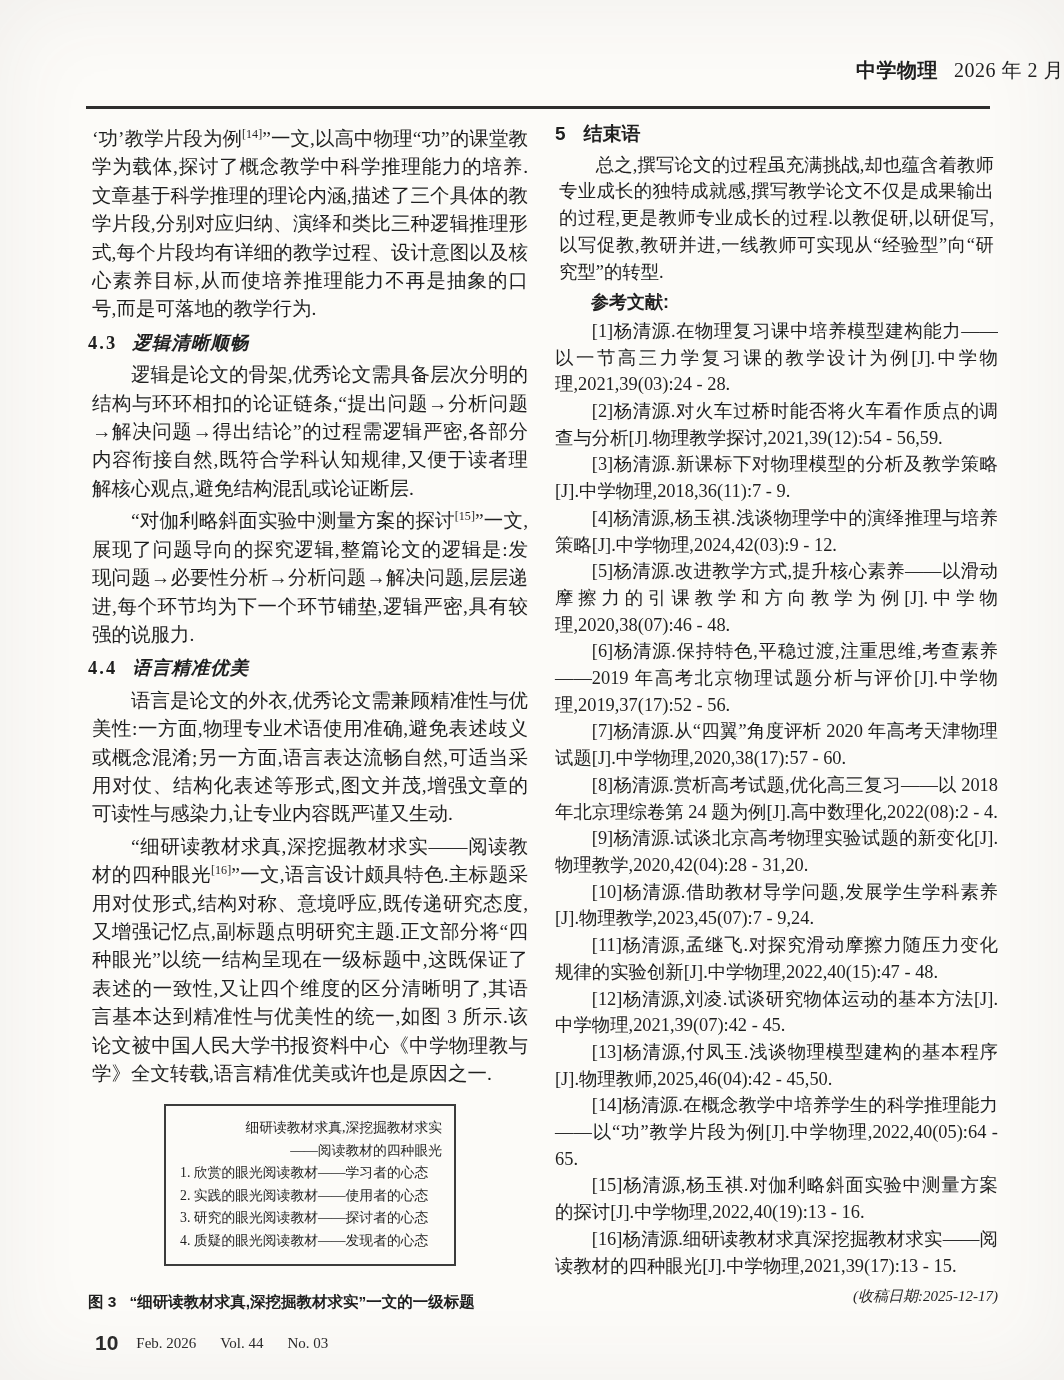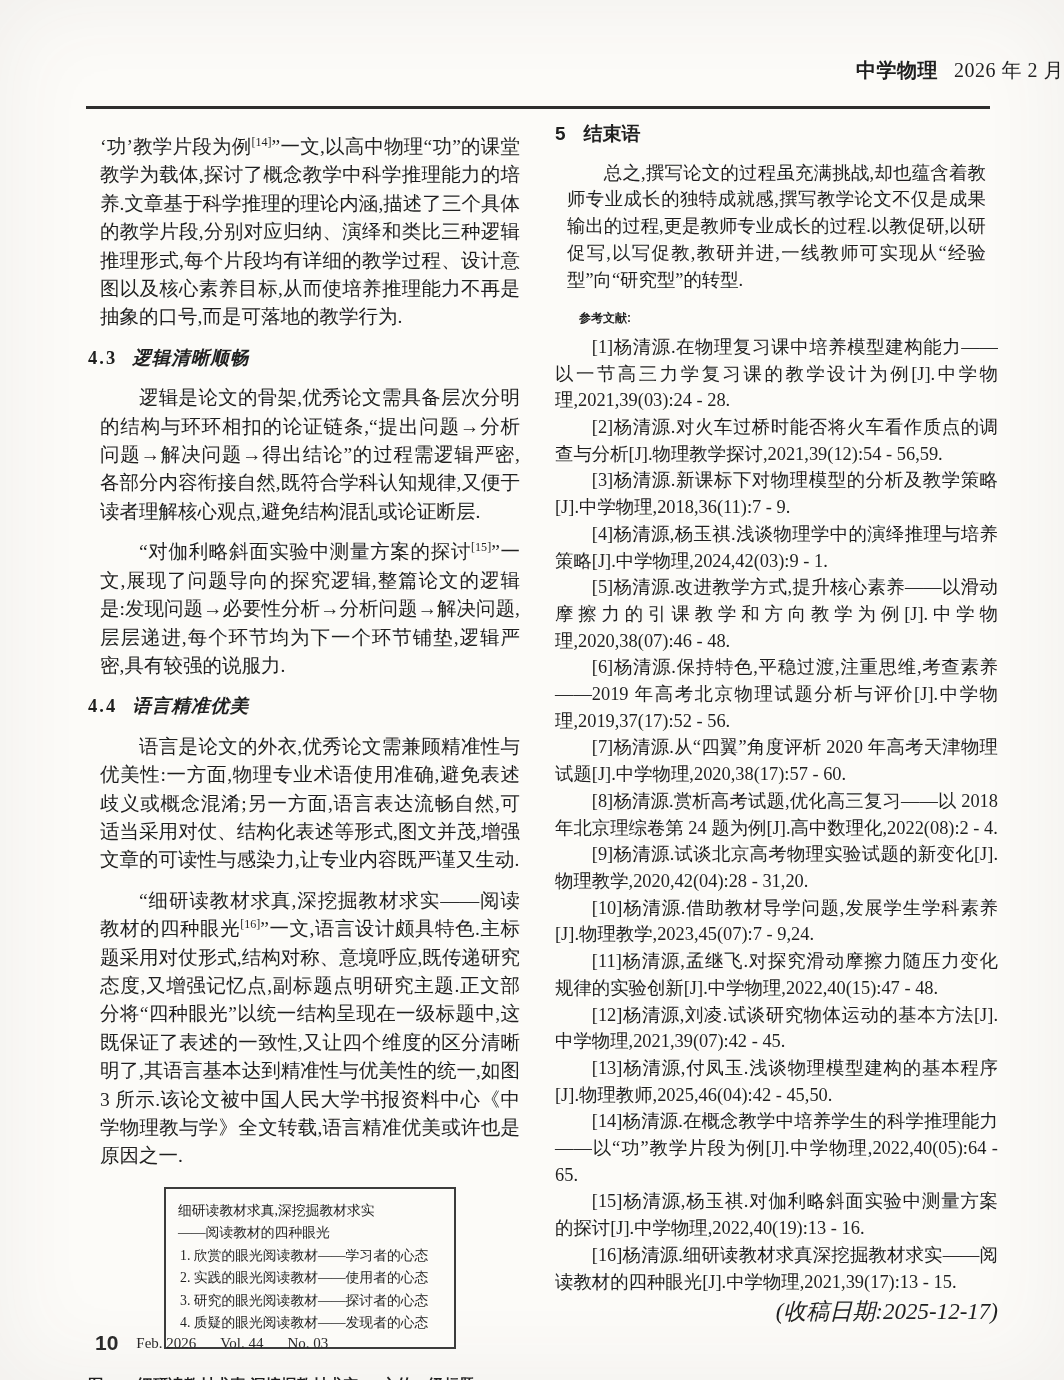--- a/index.html
+++ b/index.html
@@ -23,52 +23,52 @@
     font-weight:700;margin-right:16px;
   }
   .rule{
     position:absolute;left:86px;top:106px;width:904px;height:3px;
     background:#2e2e2e;
   }
   
   .col{position:absolute;top:121px;text-align:justify;}
   .col-left{left:88px;width:444px;font-size:19.5px;line-height:28.4px;}
   .col-right{left:555px;width:443px;font-size:18.4px;line-height:26.7px;}
-  p.body{margin:12px;}
+  p.body{margin:4px;}
   .ind{text-indent:2em;}
   sup.sup{font-size:0.62em;line-height:0;vertical-align:super;}
   .h-sub{
     margin:5px 0 4px 0;font-size:18.5px;font-weight:700;
   }
   .h-sub .h-num{font-style:normal;margin-right:15px;letter-spacing:2px;margin-top:42px;}
   .h-sub .h-title{font-style:italic;letter-spacing:1px;}
   .h-main{
     margin:0 0 3px 0;
     font-family:"Liberation Sans","DejaVu Sans",sans-serif;
     font-size:19px;font-weight:700;
   }
   .h-main .h-num{margin-right:18px;}
   .ref-heading{
     margin:3px 0 2px 0;text-indent:2em;
     font-family:"Liberation Sans","DejaVu Sans",sans-serif;
-    font-weight:700;font-size:12px;
+    font-weight:700;font-size:18px;
   }
   .ref{margin:0;text-indent:2em;}
-  .received{margin:4px 0 0 0;text-align:right;font-style:italic;font-size:23px;}
+  .received{margin:4px 0 0 0;text-align:right;font-style:italic;font-size:15px;}
   
   .figure-box{
     box-sizing:border-box;
     margin:16px auto 0 auto;width:292px;
     border:2px solid #3c3c3c;
     padding:11px 12px 12px 12px;
     font-size:13.8px;line-height:22.5px;
     text-align:left;text-indent:0;
     background:#fcfbf8;
   }
-  .fig-title,.fig-subtitle{text-align:left;}
+  .fig-title,.fig-subtitle{text-align:right;}
   .fig-item{padding-left:2px;}
   .fig-caption{
     margin-top:22px;text-align:left;
     font-family:"Liberation Sans","DejaVu Sans",sans-serif;
     font-weight:700;font-size:15.5px;text-indent:0;
   }
   .cap-label{margin-right:13px;}
   
   .footer{
     position:absolute;left:95px;top:1331px;
@@ -123,21 +123,21 @@
   <div class="col col-right">
     <h2 class="h-main"><span class="h-num">5</span><span>结束语</span></h2>
 
     <p class="body ind">总之,撰写论文的过程虽充满挑战,却也蕴含着教师专业成长的独特成就感,撰写教学论文不仅是成果输出的过程,更是教师专业成长的过程.以教促研,以研促写,以写促教,教研并进,一线教师可实现从“经验型”向“研究型”的转型.</p>
 
     <p class="ref-heading">参考文献:</p>
 
     <p class="ref">[1]杨清源.在物理复习课中培养模型建构能力——以一节高三力学复习课的教学设计为例[J].中学物理,2021,39(03):24 - 28.</p>
     <p class="ref">[2]杨清源.对火车过桥时能否将火车看作质点的调查与分析[J].物理教学探讨,2021,39(12):54 - 56,59.</p>
     <p class="ref">[3]杨清源.新课标下对物理模型的分析及教学策略[J].中学物理,2018,36(11):7 - 9.</p>
-    <p class="ref">[4]杨清源,杨玉祺.浅谈物理学中的演绎推理与培养策略[J].中学物理,2024,42(03):9 - 1.</p>
+    <p class="ref">[4]杨清源,杨玉祺.浅谈物理学中的演绎推理与培养策略[J].中学物理,2024,42(03):9 - 12.</p>
     <p class="ref">[5]杨清源.改进教学方式,提升核心素养——以滑动摩擦力的引课教学和方向教学为例[J].中学物理,2020,38(07):46 - 48.</p>
     <p class="ref">[6]杨清源.保持特色,平稳过渡,注重思维,考查素养——2019 年高考北京物理试题分析与评价[J].中学物理,2019,37(17):52 - 56.</p>
     <p class="ref">[7]杨清源.从“四翼”角度评析 2020 年高考天津物理试题[J].中学物理,2020,38(17):57 - 60.</p>
     <p class="ref">[8]杨清源.赏析高考试题,优化高三复习——以 2018 年北京理综卷第 24 题为例[J].高中数理化,2022(08):2 - 4.</p>
     <p class="ref">[9]杨清源.试谈北京高考物理实验试题的新变化[J].物理教学,2020,42(04):28 - 31,20.</p>
     <p class="ref">[10]杨清源.借助教材导学问题,发展学生学科素养[J].物理教学,2023,45(07):7 - 9,24.</p>
     <p class="ref">[11]杨清源,孟继飞.对探究滑动摩擦力随压力变化规律的实验创新[J].中学物理,2022,40(15):47 - 48.</p>
     <p class="ref">[12]杨清源,刘凌.试谈研究物体运动的基本方法[J].中学物理,2021,39(07):42 - 45.</p>
     <p class="ref">[13]杨清源,付凤玉.浅谈物理模型建构的基本程序[J].物理教师,2025,46(04):42 - 45,50.</p>
     <p class="ref">[14]杨清源.在概念教学中培养学生的科学推理能力——以“功”教学片段为例[J].中学物理,2022,40(05):64 - 65.</p>

